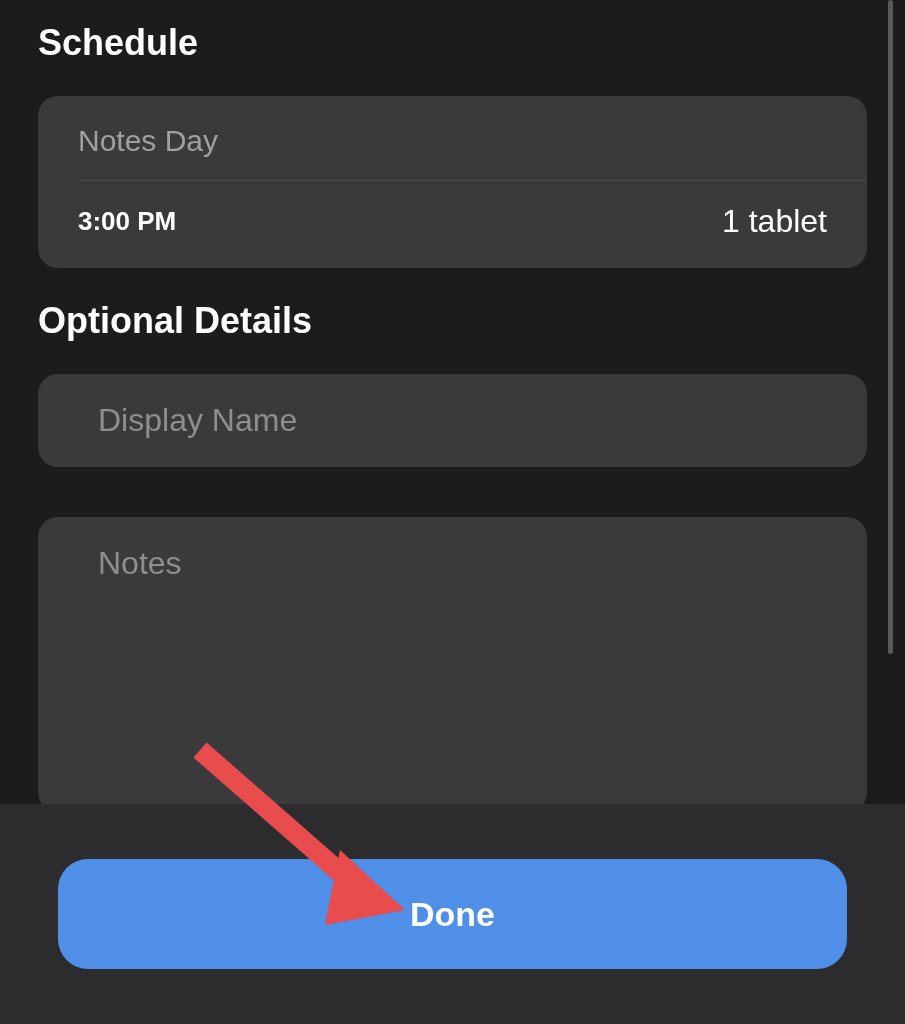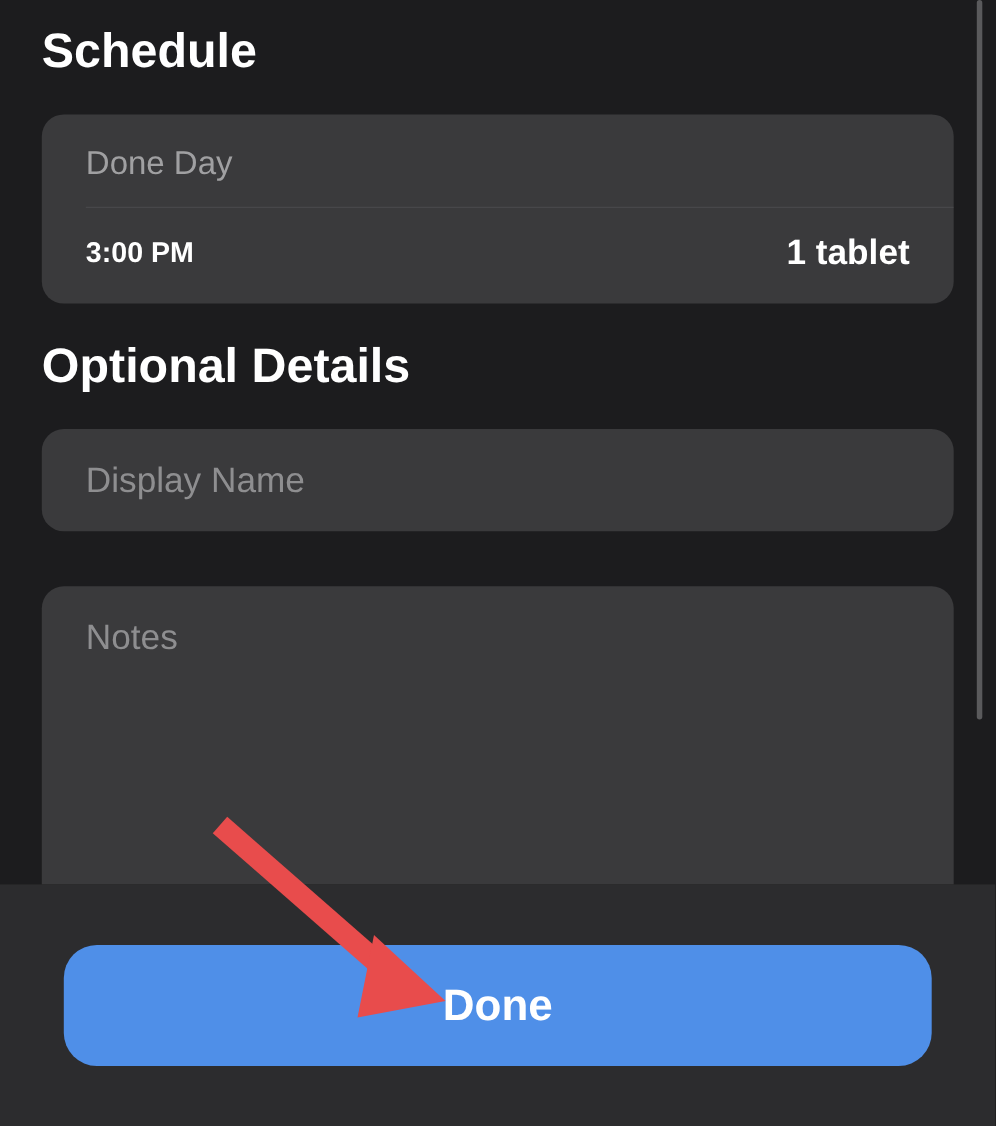--- a/index.html
+++ b/index.html
@@ -24,21 +24,21 @@
       position: absolute;
       right: 12px;
       top: 0;
       width: 5px;
       height: 654px;
       background: #5a5a5c;
       border-radius: 3px;
     }
     .section-title {
       color: #ffffff;
-      font-size: 44px;
+      font-size: 36px;
       font-weight: 700;
       margin-top: 22px;
       margin-bottom: 32px;
     }
     .card {
       background: #3a3a3c;
       border-radius: 20px;
       overflow: hidden;
     }
     .card-row {
@@ -62,34 +62,35 @@
       padding-top: 22px;
     }
     .time-text {
       color: #ffffff;
       font-size: 26px;
       font-weight: 600;
     }
     .dose-text {
       color: #ffffff;
       font-size: 32px;
-      font-weight: 700;
+      font-weight: 400;
     }
     .optional-title {
       margin-top: 32px;
     }
     .input-card {
       background: #3a3a3c;
       border-radius: 20px;
       padding: 28px 40px;
     }
     .input-placeholder {
       color: #8e8e90;
       font-size: 32px;
       font-weight: 400;
+      margin-left: 20px;
     }
     .notes-card {
       background: #3a3a3c;
       border-radius: 20px;
       padding: 28px 40px;
       margin-top: 50px;
       height: 295px;
     }
     .bottom-bar {
       position: absolute;
@@ -105,40 +106,40 @@
     }
     .done-button {
       width: 100%;
       height: 110px;
       background: #4f8fe8;
       border-radius: 30px;
       display: flex;
       align-items: center;
       justify-content: center;
       color: #ffffff;
-      font-size: 40px;
+      font-size: 34px;
       font-weight: 600;
       cursor: pointer;
       border: none;
     }
     .annotation-arrow {
       position: absolute;
       pointer-events: none;
       z-index: 100;
     }
   </style>
 </head>
 <body>
 
 <div class="content">
   <h2 class="section-title">Schedule</h2>
 
   <div class="card">
     <div class="card-row sub-label">
-      <span>Done Day</span>
+      <span>Notes Day</span>
     </div>
     <div class="divider"></div>
     <div class="card-row main-time">
       <span class="time-text">3:00 PM</span>
       <span class="dose-text">1 tablet</span>
     </div>
   </div>
 
   <h2 class="section-title optional-title">Optional Details</h2>
 

